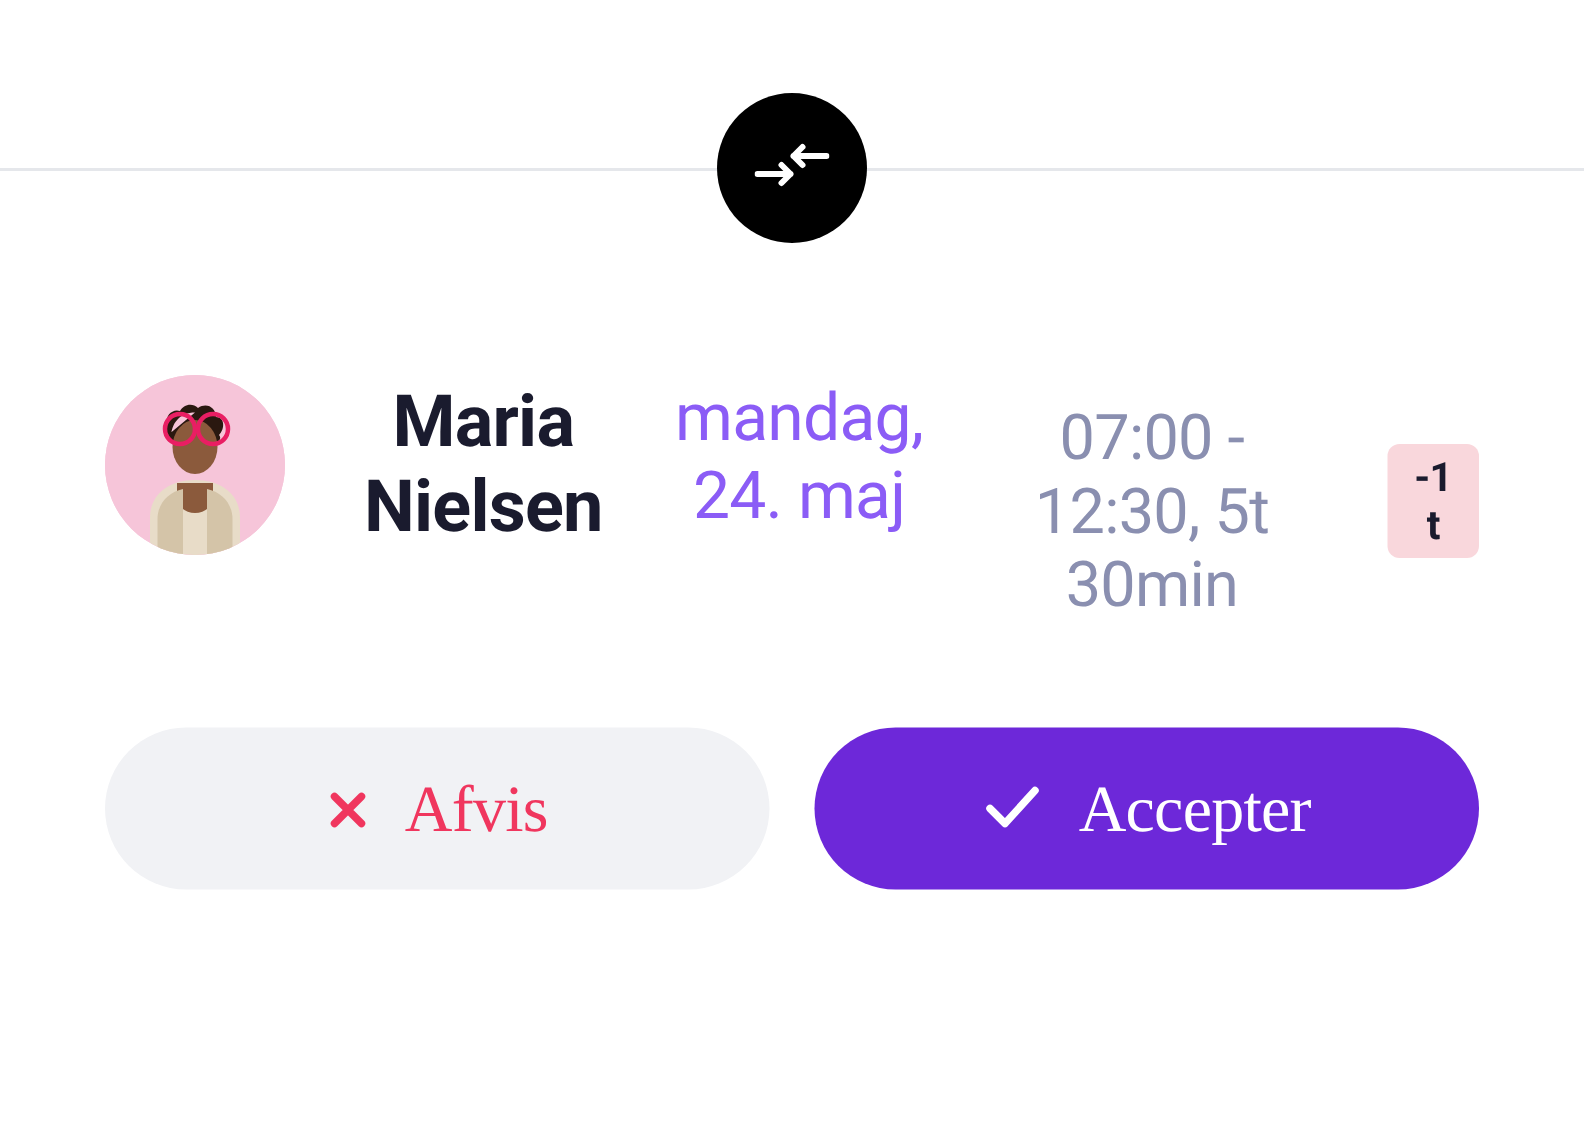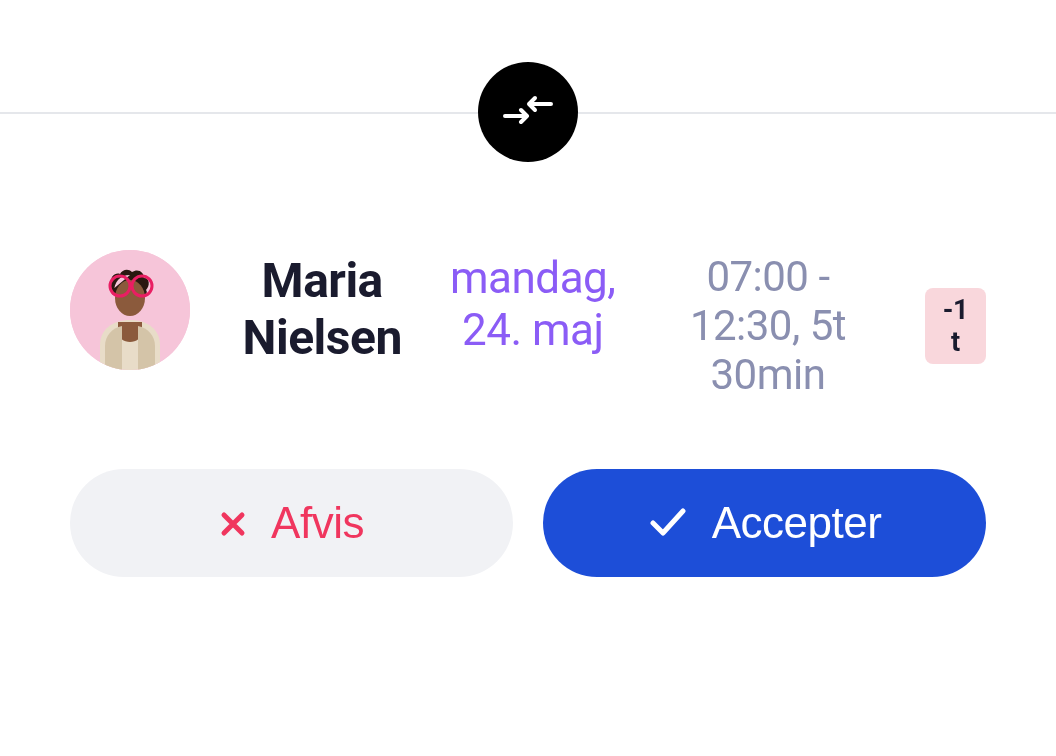--- a/index.html
+++ b/index.html
@@ -105,20 +105,21 @@
     .time-row {
       display: flex;
       align-items: center;
       gap: 40px;
     }
     .person-time {
       font-size: 42px;
       font-weight: 400;
       color: #8a8fb0;
       letter-spacing: -0.5px;
+      margin-top: 16px;
     }
     .delta-badge {
       background: #f9d7dc;
       color: #1a1b2e;
       font-size: 27px;
       font-weight: 700;
       padding: 6px 18px;
       border-radius: 8px;
       letter-spacing: -0.5px;
     }
@@ -133,27 +134,28 @@
       border-radius: 54px;
       display: flex;
       align-items: center;
       justify-content: center;
       gap: 24px;
       font-size: 44px;
       font-weight: 500;
       cursor: pointer;
       border: none;
       letter-spacing: -0.5px;
+      font-family: Liberation Serif, serif;
     }
     .btn-reject {
       background: #f1f2f5;
       color: #f0365e;
     }
     .btn-accept {
-      background: #1d4ed8;
+      background: #6d28d9;
       color: #ffffff;
     }
   </style>
 </head>
 <body>
 
 <div class="divider-wrap">
   <div class="divider-line"></div>
   <div class="swap-circle">
     <span>

